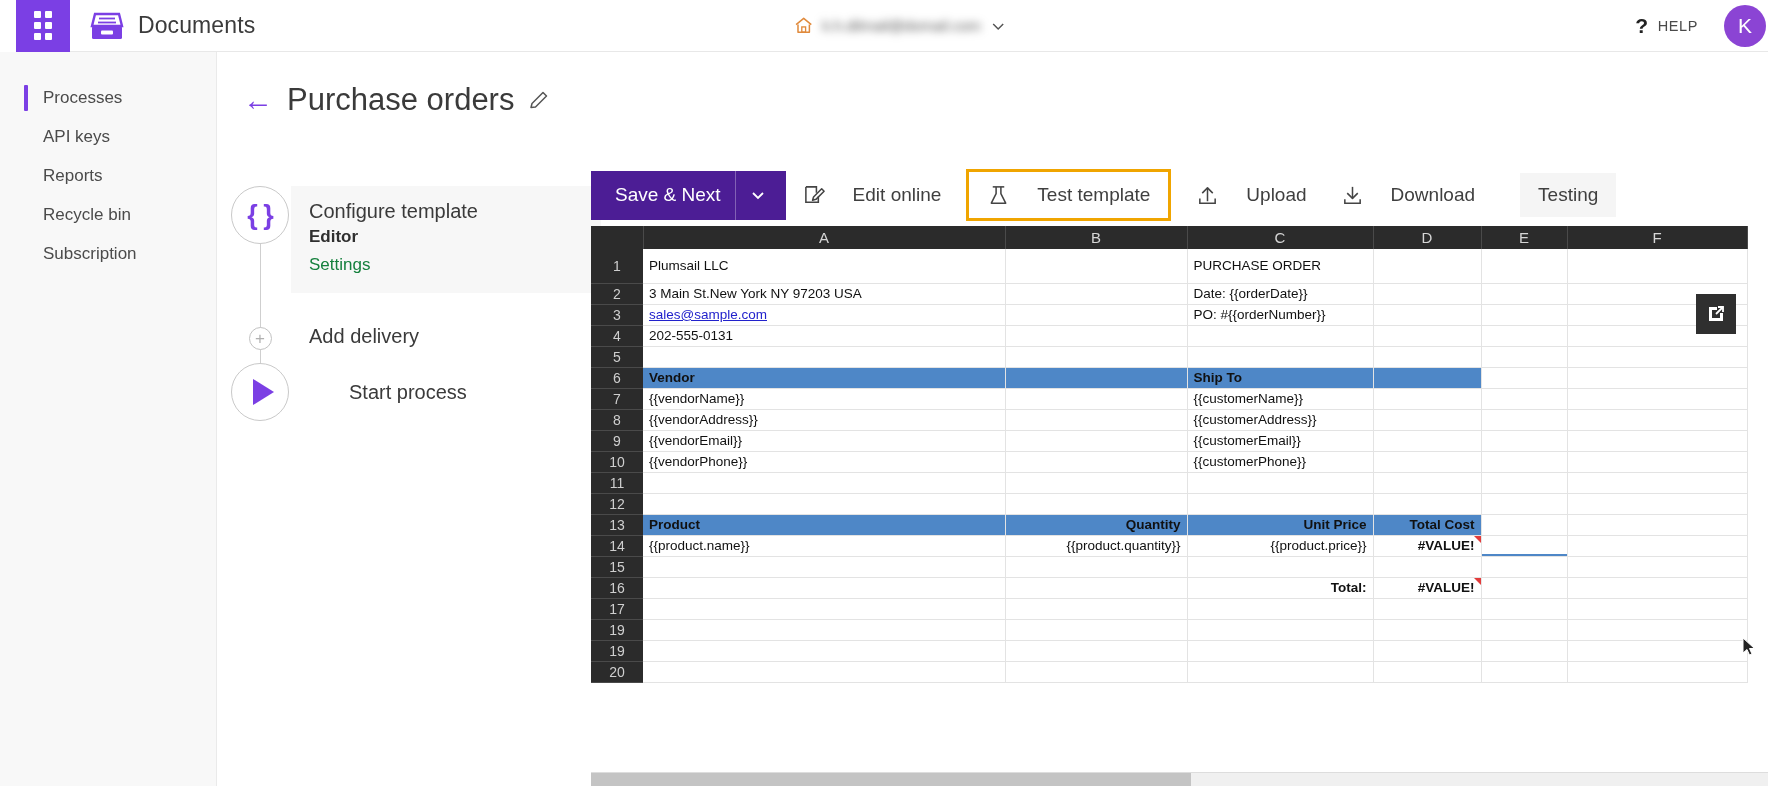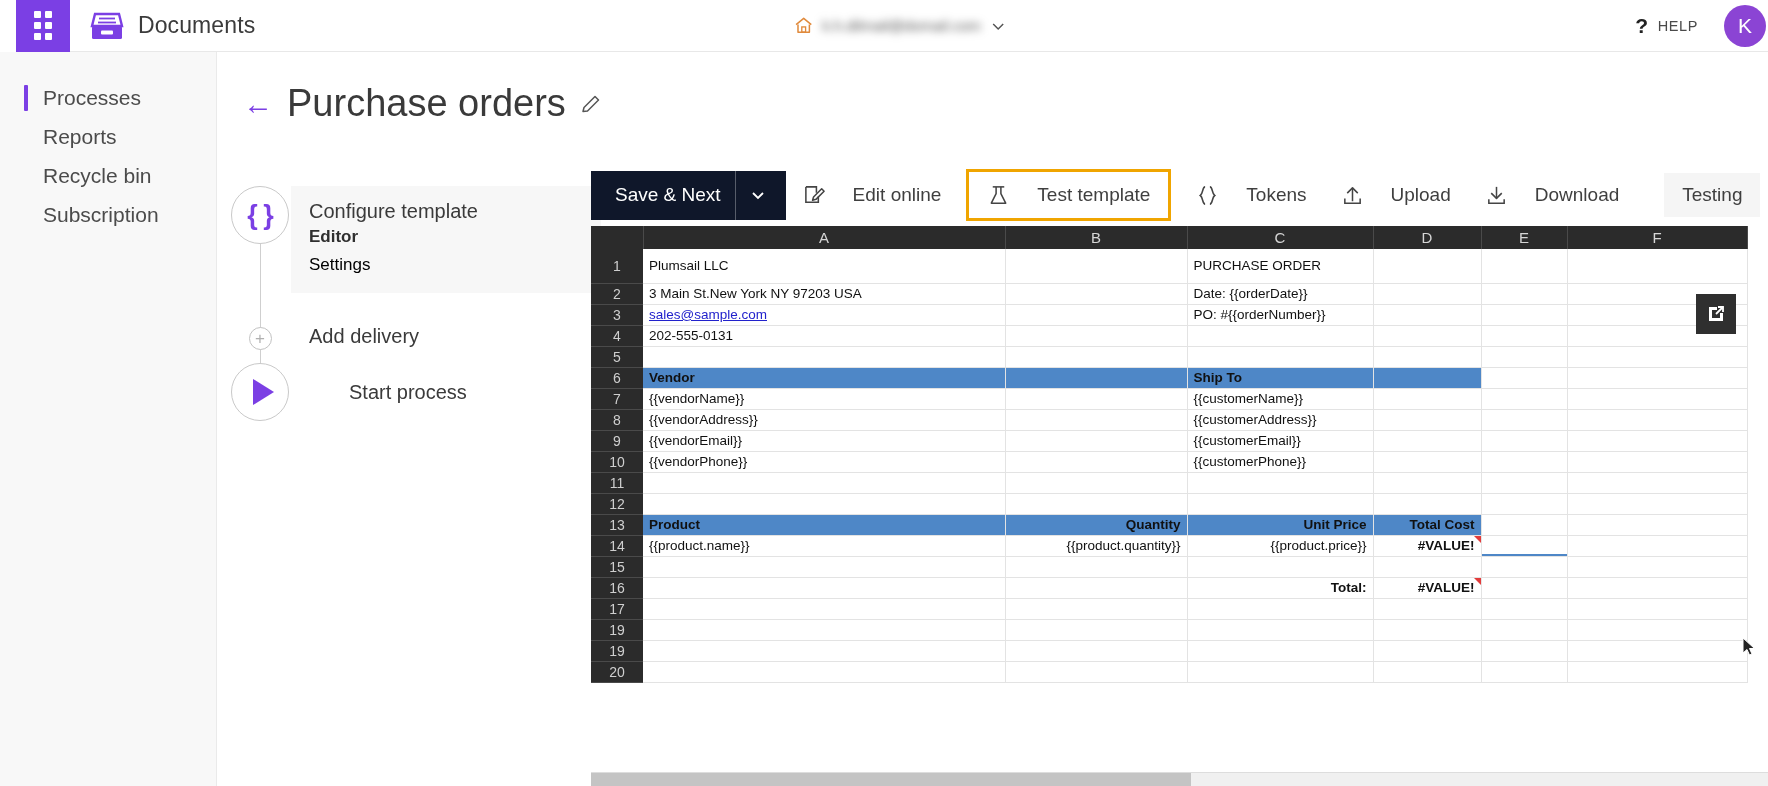--- a/index.html
+++ b/index.html
@@ -59,34 +59,34 @@
   }
 
   
   .sidebar {
     position: absolute; top: 52px; left: 0; width: 217px; height: 734px;
     background: #f8f8f8; border-right: 1px solid #eaeaea;
     padding-top: 26px;
   }
   .nav-item {
     position: relative; height: 39px; display: flex; align-items: center;
-    padding-left: 43px; font-size: 21px; color: #4b4b4b; cursor: pointer;
+    padding-left: 43px; font-size: 17px; color: #4b4b4b; cursor: pointer;
   }
   .nav-item + .nav-item { margin-top: 0px; }
   .nav-item.active::before {
     content: ""; position: absolute; left: 24px; top: 7px;
     width: 4px; height: 26px; background: #7b3fe4; border-radius: 1px;
   }
 
   
   .main { position: absolute; top: 52px; left: 217px; width: 1551px; height: 734px; background: #fff; }
 
   .page-head { display: flex; align-items: center; gap: 14px; padding: 30px 0 0 26px; }
   .back-arrow { font-size: 30px; color: #7b3fe4; line-height: 1; cursor: pointer; }
-  .page-title { font-size: 38px; color: #3a3a3a; font-weight: 400; }
+  .page-title { font-size: 31px; color: #3a3a3a; font-weight: 400; }
   .edit-pencil { width: 22px; height: 22px; cursor: pointer; }
 
   
   .stepper { position: absolute; top: 134px; left: 12px; width: 340px; }
   .step { position: relative; display: flex; align-items: flex-start; }
   .step-marker { position: relative; width: 62px; flex-shrink: 0; display: flex; justify-content: center; }
   .circle-lg {
     width: 58px; height: 58px; border-radius: 50%;
     border: 1.5px solid #c9c9c9; background: #fff;
     display: flex; align-items: center; justify-content: center;
@@ -97,37 +97,37 @@
     display: flex; align-items: center; justify-content: center;
     color: #b0b0b0; font-size: 17px; line-height: 1; margin-top: 10px;
   }
   .connector { position: absolute; left: 30.5px; width: 1.5px; background: #cfcfcf; }
   .step-body { padding-left: 18px; flex: 1; }
   .step-title { font-size: 20px; color: #3a3a3a; }
   .step1-panel {
     background: #f7f7f7; padding: 14px 0 14px 18px; margin-left: -18px; width: 310px;
   }
   .step1-panel .step-title { margin-bottom: 0; }
-  .sub-item { font-size: 17px; color: #000000; padding: 4px 0; cursor: pointer; }
+  .sub-item { font-size: 17px; color: #15803d; padding: 4px 0; cursor: pointer; }
   .sub-item.active { font-weight: 700; color: #2f2f2f; }
 
   .brace { color: #7b3fe4; font-size: 27px; font-weight: 700; letter-spacing: -1px; }
   .play-tri {
     width: 0; height: 0; border-left: 21px solid #7b3fe4;
     border-top: 13px solid transparent; border-bottom: 13px solid transparent;
     margin-left: 6px;
   }
 
   
   .toolbar {
     position: absolute; top: 112px; left: 374px; width: 1177px; height: 62px;
     display: flex; align-items: center; gap: 0;
   }
   .btn-primary {
-    height: 49px; background: #0f172a; color: #fff; border: none;
+    height: 49px; background: #4c1d95; color: #fff; border: none;
     font-size: 19px; display: flex; align-items: center; gap: 14px;
     padding: 0 20px 0 24px; cursor: pointer; font-family: inherit;
   }
   .btn-primary .divider { width: 1px; height: 49px; background: rgba(255,255,255,.3); }
   .tb-btn {
     height: 50px; background: transparent; border: none; cursor: pointer;
     display: flex; align-items: center; gap: 27px;
     padding: 0 17px; font-size: 19px; color: #3f3f3f; font-family: inherit;
   }
   .tb-btn.highlight {
@@ -235,20 +235,23 @@
     </div>
     <div class="avatar">
       <span>K</span>
     </div>
   </div>
 </div>
 
 <nav class="sidebar">
   <div class="nav-item active">
     <span>Processes</span>
+  </div>
+  <div class="nav-item">
+    <span>API keys</span>
   </div>
   <div class="nav-item">
     <span>Reports</span>
   </div>
   <div class="nav-item">
     <span>Recycle bin</span>
   </div>
   <div class="nav-item">
     <span>Subscription</span>
   </div>
@@ -324,27 +327,20 @@
     </button>
 
     <button class="tb-btn highlight">
       <svg class="tb-icon" viewBox="0 0 24 24">
         <line x1="6" y1="3" x2="18" y2="3" stroke="#444" stroke-width="1.6"></line>
         <path d="M9.5 3 V10 L4.5 20 H19.5 L14.5 10 V3" fill="none" stroke="#444" stroke-width="1.6" stroke-linejoin="round"></path>
       </svg>
       <span>Test template</span>
     </button>
 
-    <button class="tb-btn">
-      <svg class="tb-icon" viewBox="0 0 24 24">
-        <path d="M9.5 3 C6.5 3 7.5 10 4.5 12 C7.5 14 6.5 21 9.5 21" fill="none" stroke="#444" stroke-width="1.6"></path>
-        <path d="M14.5 3 C17.5 3 16.5 10 19.5 12 C16.5 14 17.5 21 14.5 21" fill="none" stroke="#444" stroke-width="1.6"></path>
-      </svg>
-      <span>Tokens</span>
-    </button>
 
     <button class="tb-btn">
       <svg class="tb-icon" viewBox="0 0 24 24">
         <path d="M12 18 V4" fill="none" stroke="#444" stroke-width="1.6"></path>
         <path d="M6.5 9.5 L12 4 L17.5 9.5" fill="none" stroke="#444" stroke-width="1.6" stroke-linejoin="round"></path>
         <path d="M4 15 V20 H20 V15" fill="none" stroke="#444" stroke-width="1.6"></path>
       </svg>
       <span>Upload</span>
     </button>
 

